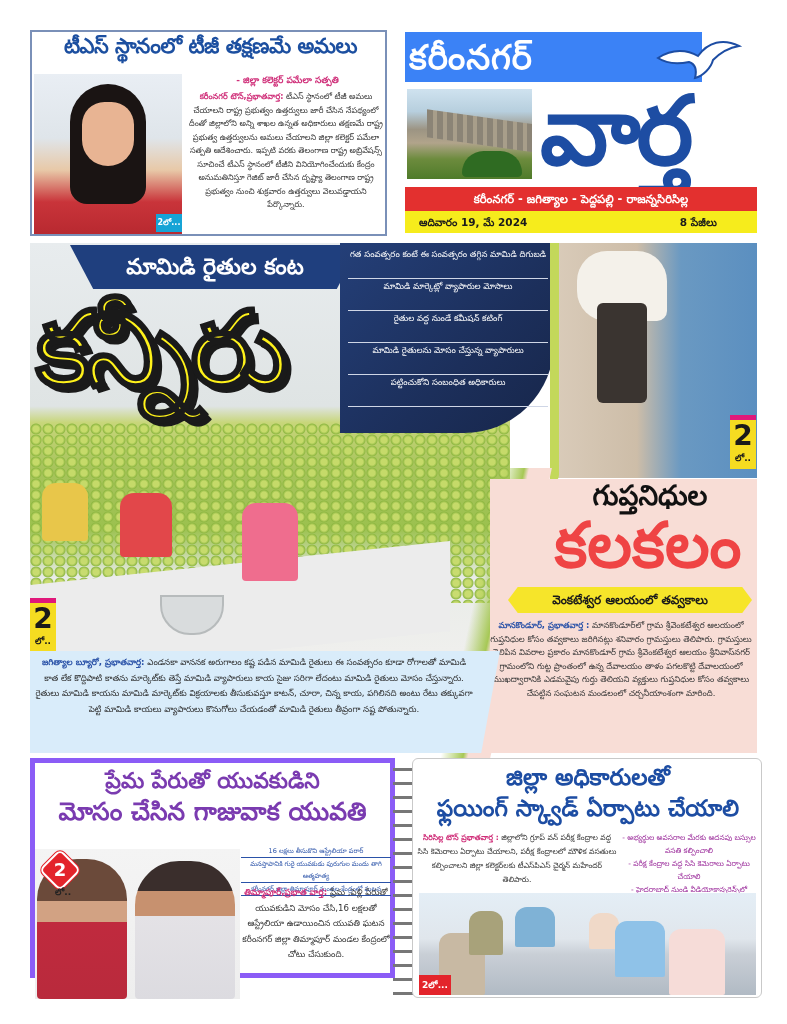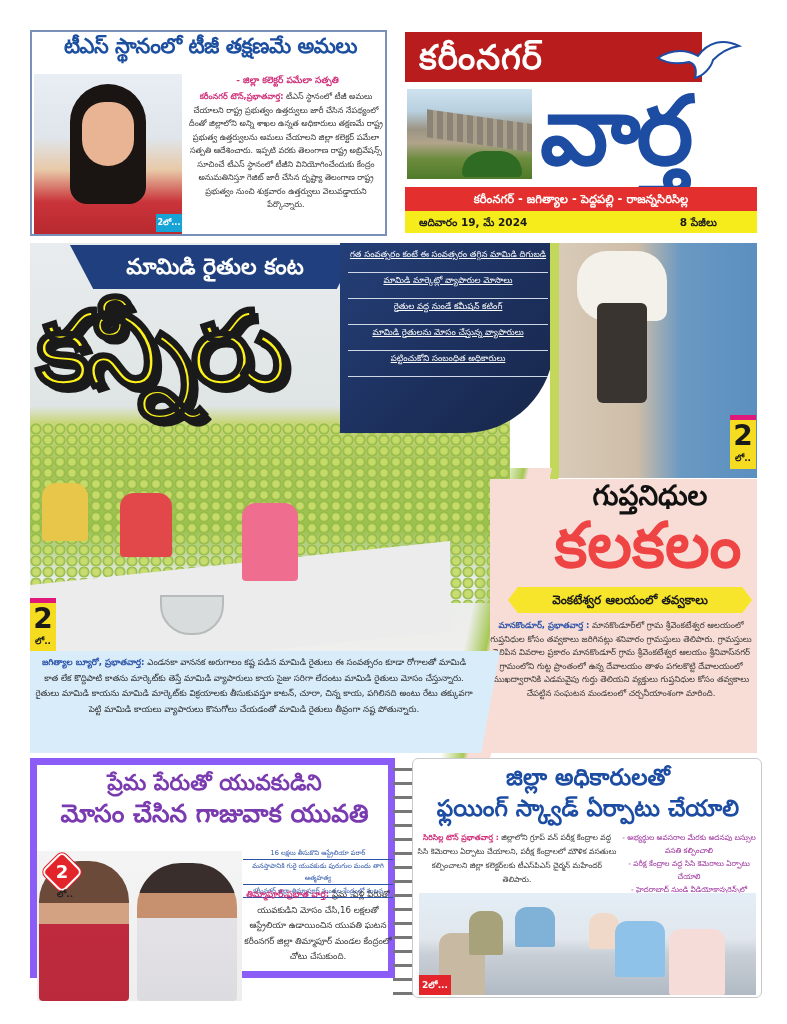--- a/index.html
+++ b/index.html
@@ -12,21 +12,21 @@
   #story1 .photo { position: absolute; left: 2px; top: 42px; width: 148px; height: 160px; background: linear-gradient(180deg, #e9eef4 0%, #dfe5ea 40%, #e8c9a8 60%, #c9343a 80%, #b82930 100%); overflow: hidden; }
   #story1 .photo .hair { position: absolute; left: 36px; top: 10px; width: 76px; height: 120px; background: #1a1413; border-radius: 40px 40px 18px 18px; }
   #story1 .photo .face { position: absolute; left: 48px; top: 28px; width: 52px; height: 64px; background: #e8b493; border-radius: 26px 26px 30px 30px; }
   #story1 .photo .tag { position: absolute; left: 122px; top: 140px; width: 26px; height: 18px; background: #16a4d6; color: #fff; font-size: 8px; font-weight: bold; text-align: center; line-height: 18px; }
   #story1 .byline { position: absolute; left: 158px; top: 43px; width: 195px; text-align: center; font-size: 9px; color: #d0307a; font-weight: bold; }
   #story1 .body { position: absolute; left: 154px; top: 58px; width: 200px; font-size: 8px; line-height: 13.5px; color: #333; text-align: center; }
   #story1 .body .place { color: #d0307a; font-weight: bold; }
 
   
   #mast { left: 405px; top: 32px; width: 352px; height: 202px; }
-  #mast .redtop { position: absolute; left: 0; top: 0; width: 297px; height: 50px; background: #b91c1c; color: #fff; font-size: 34px; font-weight: bold; line-height: 50px; padding-left: 14px; letter-spacing: 1px; }
+  #mast .redtop { position: absolute; left: 0; top: 0; width: 297px; height: 50px; background: #3b82f6; color: #fff; font-size: 34px; font-weight: bold; line-height: 50px; padding-left: 4px; letter-spacing: 1px; }
   #mast .bird { position: absolute; left: 248px; top: 4px; width: 90px; height: 46px; }
   #mast .damimg { position: absolute; left: 2px; top: 57px; width: 125px; height: 90px; background: linear-gradient(180deg, #cfe2ef 0%, #b7cfde 25%, #9c9483 45%, #b1a48b 60%, #6c8b3d 78%, #4f7b2a 100%); overflow: hidden; }
   #mast .damimg .dam { position: absolute; left: 20px; top: 28px; width: 110px; height: 28px; background: repeating-linear-gradient(90deg, #8b8476 0 6px, #a89e8a 6px 10px); transform: skewY(8deg); }
   #mast .damimg .tree { position: absolute; left: 55px; top: 62px; width: 60px; height: 26px; background: #2f6b22; border-radius: 30px 30px 6px 6px; }
   #mast .vaartha { position: absolute; left: 135px; top: 44px; font-size: 96px; font-weight: bold; color: #1d4da3; line-height: 110px; letter-spacing: -4px; }
   #mast .districts { position: absolute; left: 0; top: 155px; width: 352px; height: 24px; background: #e3302f; color: #fff; font-size: 11.5px; font-weight: bold; text-align: center; line-height: 24px; }
   #mast .dateband { position: absolute; left: 0; top: 179px; width: 352px; height: 22px; background: #f6ec1c; font-size: 10.5px; font-weight: bold; color: #1b1b1b; line-height: 22px; }
   #mast .dateband .date { position: absolute; left: 14px; }
   #mast .dateband .pages { position: absolute; right: 40px; }
 
@@ -37,21 +37,21 @@
   #main .photo .cloth { position: absolute; left: 0; top: 320px; width: 420px; height: 90px; background: #ececec; transform: skewY(-6deg); }
   #main .photo .person { position: absolute; border-radius: 14px 14px 4px 4px; }
   #main .photo .p1 { left: 12px; top: 240px; width: 46px; height: 58px; background: #e8c64a; }
   #main .photo .p2 { left: 90px; top: 250px; width: 52px; height: 64px; background: #e2474a; }
   #main .photo .p3 { left: 212px; top: 260px; width: 56px; height: 78px; background: #ef6d8e; }
   #main .photo .bowl { position: absolute; left: 130px; top: 352px; width: 64px; height: 40px; border-radius: 0 0 30px 30px; background: #d9dcdd; border: 2px solid #b7bbbc; }
   #main .banner { position: absolute; left: 40px; top: 2px; width: 290px; height: 44px; background: #1f3f7e; clip-path: polygon(0 0, 100% 0, 92% 100%, 8% 100%); color: #fff; font-size: 22px; font-weight: bold; text-align: center; line-height: 44px; }
   #main .bigword { position: absolute; left: 6px; top: 46px; font-size: 104px; font-weight: bold; color: #fff21a; -webkit-text-stroke: 3px #1a1a1a; text-shadow: 5px 5px 0 #1a1a1a; line-height: 120px; letter-spacing: -4px; }
   #main .darkpanel { position: absolute; left: 310px; top: 0; width: 214px; height: 190px; background: linear-gradient(135deg, #243f78 0%, #1c2f5b 60%, #17264a 100%); border-radius: 0 0 90px 0; }
   #main .bullets { position: absolute; left: 318px; top: 4px; width: 200px; color: #fff; font-size: 8.5px; text-align: center; }
-  #main .bullets .item { padding: 2px 0 12px; border-bottom: 1px solid #cfd6e6; line-height: 11px; text-decoration: underline; }
+  #main .bullets .item { padding: 2px 0 18px; border-bottom: 1px solid #cfd6e6; line-height: 11px; }
   #main .rightphoto { position: absolute; left: 527px; top: 0; width: 200px; height: 235px; background: linear-gradient(90deg, #d9cbb9 0%, #cdbda8 40%, #6a99c2 62%, #5b8fc0 100%); overflow: hidden; }
   #main .rightphoto .man { position: absolute; left: 20px; top: 8px; width: 90px; height: 70px; background: #f4f1ea; border-radius: 30px 30px 10px 30px; }
   #main .rightphoto .legs { position: absolute; left: 40px; top: 60px; width: 50px; height: 100px; background: #3a3430; border-radius: 6px; }
   #main .green-edge { position: absolute; left: 520px; top: 0; width: 9px; height: 240px; background: #c3d85a; border-radius: 0 0 8px 0; }
   #main .badge2 { position: absolute; width: 26px; height: 54px; background: #f5dc21; border-top: 5px solid #e0187a; text-align: center; font-weight: bold; color: #1a1a1a; }
   #main .badge2 .n { font-size: 28px; line-height: 32px; display: block; }
   #main .badge2 .lo { font-size: 9px; line-height: 12px; display: block; }
   #main .b-right { left: 700px; top: 172px; }
   #main .b-left { left: 0; top: 355px; }
   #main .pinkarea { position: absolute; left: 460px; top: 236px; width: 267px; height: 274px; background: #f8ddd6; }
@@ -59,21 +59,21 @@
   #main .h-small { position: absolute; left: 520px; top: 236px; width: 200px; text-align: center; font-size: 28px; font-weight: bold; color: #111; }
   #main .h-big { position: absolute; left: 508px; top: 272px; width: 220px; text-align: center; font-size: 63px; font-weight: bold; color: #ef4444; line-height: 62px; }
   #main .sub-yellow { position: absolute; left: 478px; top: 344px; width: 244px; height: 26px; background: #f6e52a; clip-path: polygon(4% 0, 96% 0, 100% 50%, 96% 100%, 4% 100%, 0 50%); font-size: 12px; font-weight: bold; text-align: center; line-height: 26px; color: #1a1a1a; }
   #main .story2body { position: absolute; left: 456px; top: 376px; width: 270px; font-size: 8.4px; line-height: 13.6px; color: #3a3a3a; text-align: center; }
   #main .story2body .place { color: #2a52a8; font-weight: bold; }
   #main .bluebody { position: absolute; left: 0; top: 408px; width: 470px; height: 102px; background: #d9ecfa; clip-path: polygon(0 0, 100% 0, 96% 100%, 0 100%); }
   #main .story1body { position: absolute; left: 4px; top: 412px; width: 440px; font-size: 8.6px; line-height: 15.5px; color: #2b2b2b; text-align: center; }
   #main .story1body .place { color: #2a52a8; font-weight: bold; }
 
   
-  #bl { left: 30px; top: 758px; width: 365px; height: 220px; border: 7px solid #8b5cf6; background: #fff; }
+  #bl { left: 30px; top: 758px; width: 365px; height: 220px; border: 5px solid #8b5cf6; background: #fff; }
   #bl .h1 { position: absolute; left: 0; top: 4px; width: 355px; text-align: center; font-size: 22px; font-weight: bold; color: #7a3bb0; line-height: 28px; }
   #bl .h2 { position: absolute; left: 0; top: 34px; width: 355px; text-align: center; font-size: 25px; font-weight: bold; color: #7a3bb0; line-height: 30px; }
   #bl .photo { position: absolute; left: 0; top: 86px; width: 205px; height: 150px; background: linear-gradient(180deg, #f4f4f4 0%, #eeeeee 100%); overflow: hidden; }
   #bl .photo .man { position: absolute; left: 2px; top: 10px; width: 90px; height: 140px; background: linear-gradient(180deg, #6b4a3a 0%, #6b4a3a 30%, #d2a283 30%, #d2a283 45%, #c02a3e 45%, #b92a3c 100%); border-radius: 40px 40px 4px 4px; }
   #bl .photo .woman { position: absolute; left: 100px; top: 12px; width: 100px; height: 138px; background: linear-gradient(180deg, #3a2e2c 0%, #3a2e2c 22%, #c7916f 22%, #c7916f 40%, #e4e2e6 40%, #dcdbe0 100%); border-radius: 44px 44px 4px 4px; }
   #bl .badge { position: absolute; left: 10px; top: 92px; width: 30px; height: 30px; background: #e3242b; transform: rotate(45deg); border-radius: 6px; border: 2px solid #fff; box-shadow: 0 0 0 1px #e3242b; }
   #bl .badge-n { position: absolute; left: 10px; top: 92px; width: 30px; height: 30px; color: #fff; font-weight: bold; font-size: 18px; line-height: 30px; text-align: center; }
   #bl .badge-lo { position: absolute; left: 20px; top: 124px; font-size: 9px; font-weight: bold; color: #222; }
   #bl .subs { position: absolute; left: 206px; top: 82px; width: 150px; font-size: 6.5px; color: #2a52a8; text-align: center; }
   #bl .subs div { border-bottom: 1px solid #2a52a8; line-height: 12px; }

